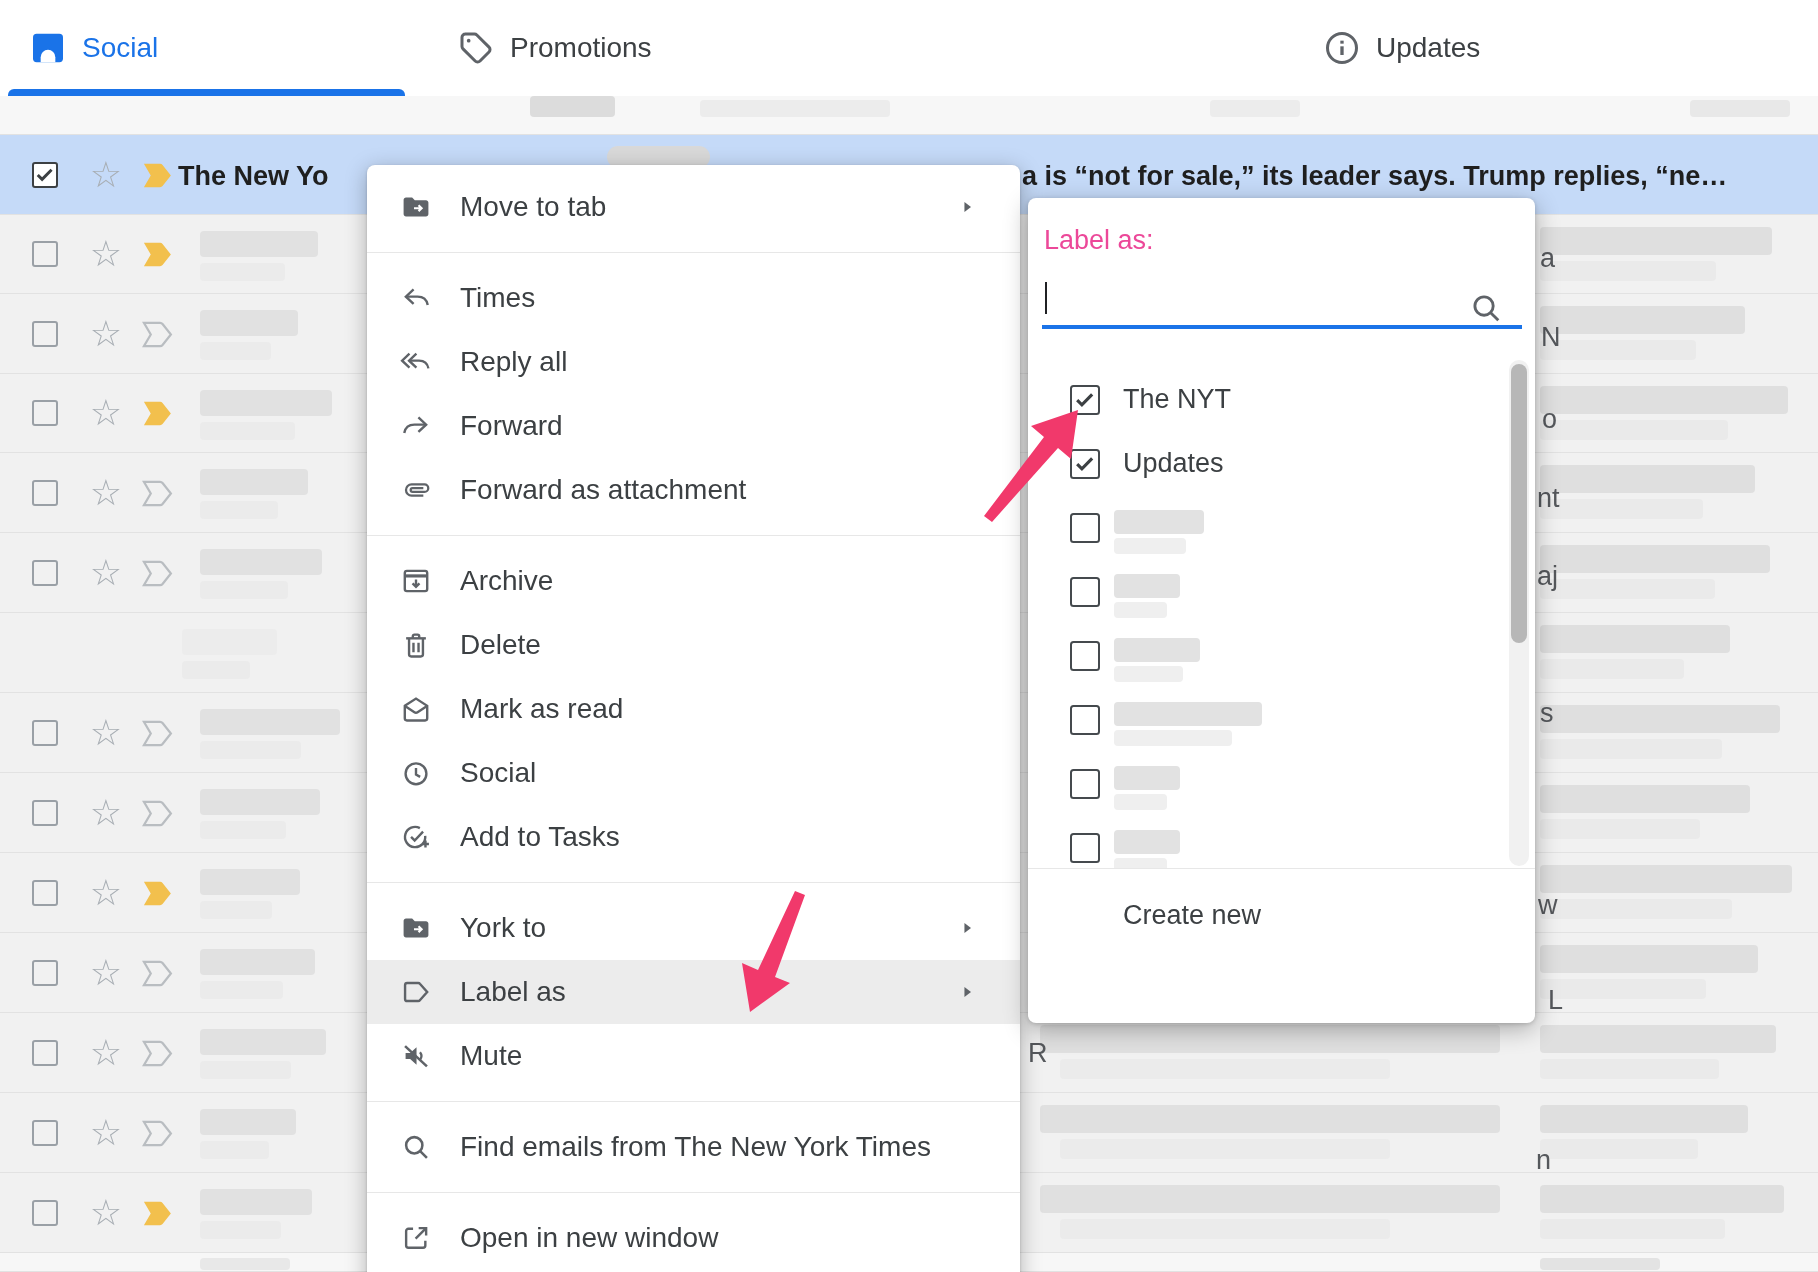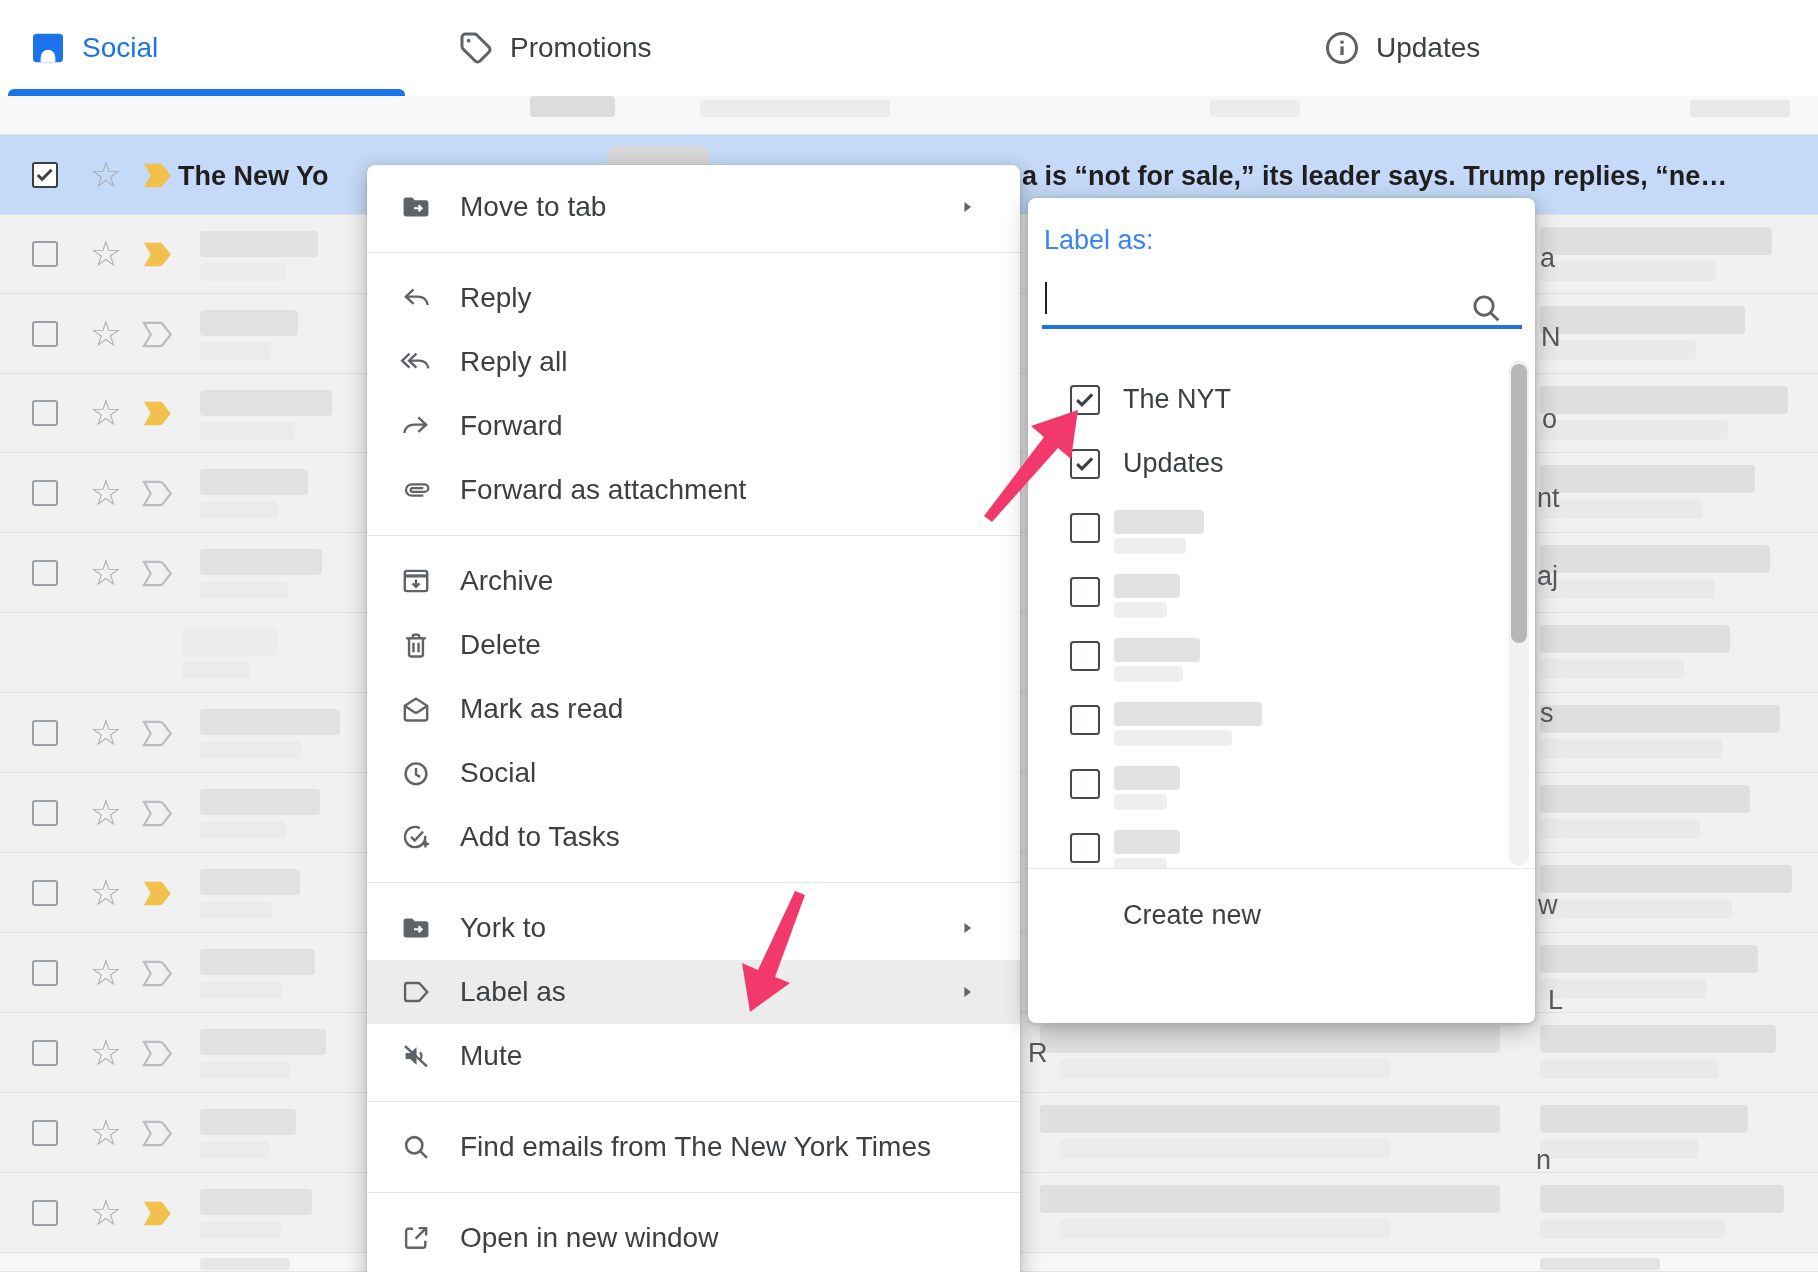--- a/index.html
+++ b/index.html
@@ -38,21 +38,21 @@
   .mi.hl{background:#ececec;}
   .mi .micon{width:32px;height:32px;margin-left:33px;flex:0 0 32px;}
   .mi .micon svg{width:32px;height:32px;display:block;}
   .mi .mlabel{margin-left:28px;font-size:28px;color:#3c4043;white-space:nowrap;}
   .mi .msub{position:absolute;right:42px;top:21px;width:22px;height:22px;}
   .mi .msub svg{width:22px;height:22px;display:block;}
   .msep{height:1px;background:#e7e7e7;margin:13px 0;}
   
   .panel{position:absolute;left:1028px;top:198px;width:507px;height:825px;background:#fff;z-index:30;
          border-radius:8px;box-shadow:0 6px 24px rgba(0,0,0,.3),0 1px 4px rgba(0,0,0,.16);}
-  .p-title{position:absolute;left:16px;top:27px;font-size:27px;color:#3b82f6;}
+  .p-title{position:absolute;left:16px;top:27px;font-size:27px;color:#ec4899;}
   .p-caret{position:absolute;left:17px;top:84px;width:2px;height:32px;background:#202124;}
   .p-search-icon{position:absolute;left:440px;top:92px;width:36px;height:36px;}
   .p-search-icon svg{width:36px;height:36px;display:block;}
   .p-underline{position:absolute;left:14px;top:127px;width:480px;height:4px;background:#1a73e8;}
   .p-list{position:absolute;left:0;top:160px;width:507px;height:510px;overflow:hidden;}
   .p-item{position:absolute;left:0;width:507px;height:64px;cursor:pointer;}
   .p-cb{position:absolute;left:42px;top:17px;width:30px;height:30px;border:2.8px solid #454a4e;
         border-radius:3.5px;box-sizing:border-box;}
   .p-cb svg{position:absolute;left:-1px;top:-1px;width:27px;height:27px;}
   .p-label{position:absolute;left:95px;top:16px;font-size:27px;color:#3c4043;white-space:nowrap;}
@@ -323,21 +323,21 @@
         </div>
       </div>
       <div class="msep"></div>
       <div class="mi">
         <div class="micon">
           <svg viewBox="0 0 24 24" fill="none" stroke="#5f6368" stroke-width="1.8">
             <path d="M10.2 5.6 L4.4 11 l5.8 5.4"></path>
             <path d="M4.9 11 h8.3 c4 0 6.8 2.1 7.6 6.2"></path>
           </svg>
         </div>
-        <div class="mlabel">Reply</div>
+        <div class="mlabel">Times</div>
       </div>
       <div class="mi">
         <div class="micon">
           <svg viewBox="0 0 24 24" fill="none" stroke="#5f6368" stroke-width="1.8">
             <path d="M7.1 5.8 L1.6 11 l5.5 5.2"></path>
             <path d="M12.3 5.8 L6.8 11 l5.5 5.2"></path>
             <path d="M7.3 11 h7 c3.7 0 6.3 2 7 5.8"></path>
           </svg>
         </div>
         <div class="mlabel">Reply all</div>

